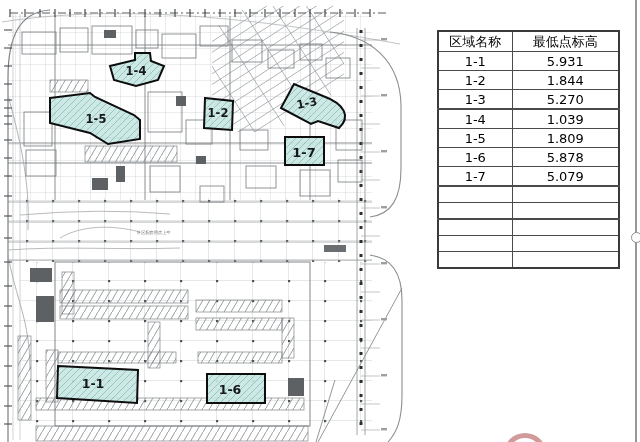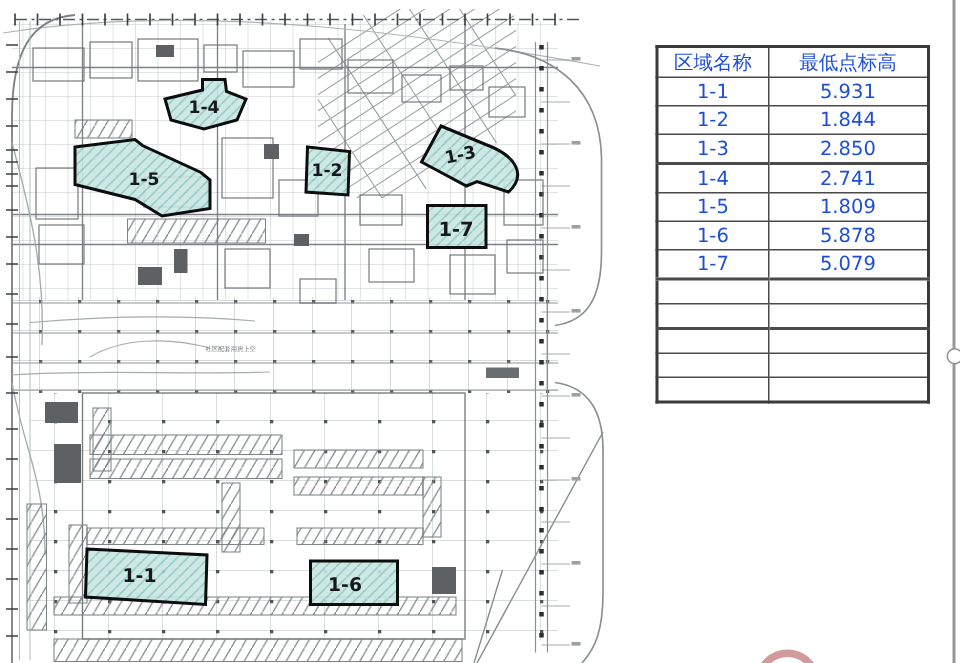--- a/index.html
+++ b/index.html
@@ -4,21 +4,21 @@
 <style>
   html,body{margin:0;padding:0;background:#ffffff;}
   #stage{position:relative;width:640px;height:442px;background:#ffffff;overflow:hidden;
          font-family:"DejaVu Sans",sans-serif;}
   
   #plan{position:absolute;left:0;top:0;}
   
   .elev-table{position:absolute;left:437px;top:30px;width:181px;border-collapse:collapse;
               table-layout:fixed;background:#ffffff;}
   .elev-table td,.elev-table th{border:1px solid #4a4a4a;padding:0;text-align:center;
-              font-size:13px;color:#1d4ed8;font-weight:normal;overflow:hidden;white-space:nowrap;}
+              font-size:13px;color:#000000;font-weight:normal;overflow:hidden;white-space:nowrap;}
   .elev-table thead th{height:19px;font-size:13px;}
   .elev-table tbody.data td{height:18px;}
   .elev-table tbody.empty td{height:15px;}
   .elev-table{border:2px solid #3a3a3a;}
   .elev-table tr.thick td{border-top-width:2px;}
   .elev-table col.c1{width:74px;}
   .elev-table col.c2{width:107px;}
   
   .frame-line{position:absolute;left:635px;top:0;width:2px;height:442px;background:#979797;}
   .frame-node{position:absolute;left:631px;top:232px;width:9px;height:9px;border:1.5px solid #8f8f8f;
@@ -206,25 +206,25 @@
       <tr>
         <td>1-1</td>
         <td>5.931</td>
       </tr>
       <tr>
         <td>1-2</td>
         <td>1.844</td>
       </tr>
       <tr>
         <td>1-3</td>
-        <td>2.850</td>
+        <td>5.270</td>
       </tr>
       <tr class="thick">
         <td>1-4</td>
-        <td>2.741</td>
+        <td>1.039</td>
       </tr>
       <tr>
         <td>1-5</td>
         <td>1.809</td>
       </tr>
       <tr>
         <td>1-6</td>
         <td>5.878</td>
       </tr>
       <tr>

